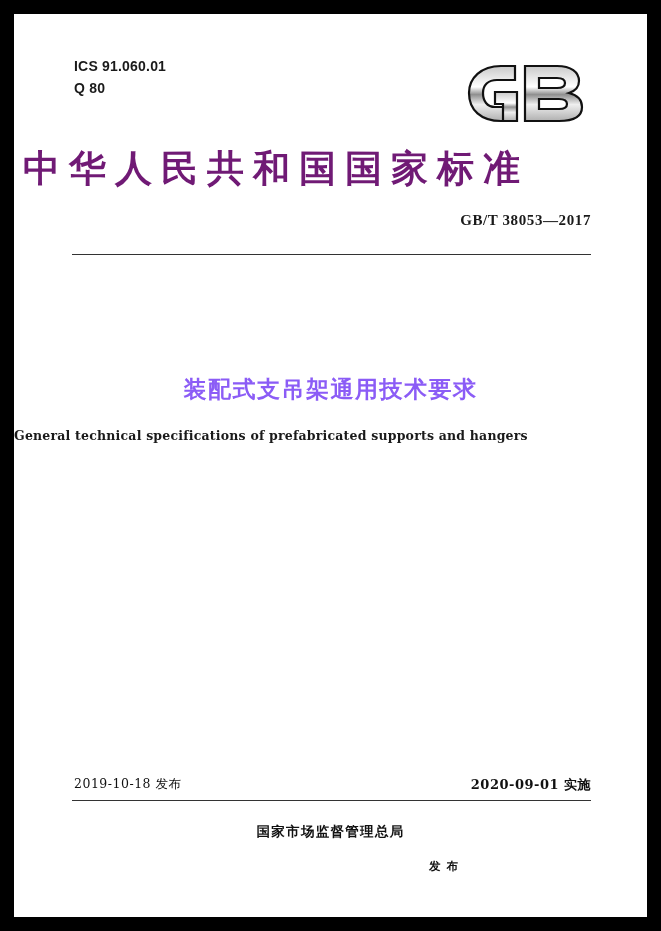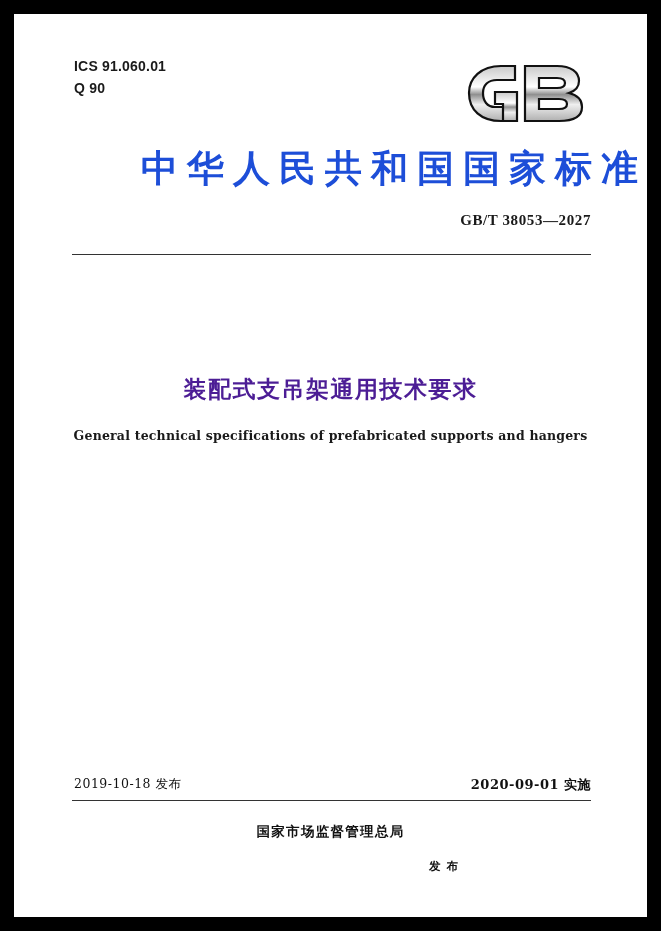--- a/index.html
+++ b/index.html
@@ -38,26 +38,26 @@
     right: 56px;
     top: 44px;
     width: 130px;
     height: 70px;
   }
   .title-cn {
     position: absolute;
     left: 0;
     right: 0;
     top: 130px;
-    text-align: right;
+    text-align: left;
     font-family: "DejaVu Serif", serif;
     font-size: 37px;
     font-weight: bold;
     letter-spacing: 9px;
-    color: #1d4ed8;
+    color: #701a75;
     text-indent: 9px;
   }
   .std-number {
     position: absolute;
     right: 56px;
     top: 198px;
     font-family: "Liberation Serif", serif;
     font-size: 15px;
     font-weight: bold;
     color: #1a1a1a;
@@ -73,28 +73,27 @@
   .subject-cn {
     position: absolute;
     left: 0;
     right: 0;
     top: 360px;
     text-align: center;
     font-family: "DejaVu Serif", serif;
     font-size: 23px;
     font-weight: bold;
     letter-spacing: 1.5px;
-    color: #4c1d95;
+    color: #8b5cf6;
   }
   .subject-en {
     position: absolute;
     left: 0;
     right: 0;
     top: 414px;
-    text-align: center;
     font-family: "DejaVu Serif", serif;
     font-size: 12.5px;
     font-weight: bold;
     letter-spacing: 0.2px;
     color: #1a1a1a;
   }
   .footer-line {
     position: absolute;
     left: 58px;
     right: 56px;
@@ -149,21 +148,21 @@
     margin-top: 19px;
   }
 </style>
 </head>
 <body>
 
 <div class="page">
 
   <div class="ics-block">
     <div>ICS 91.060.01</div>
-    <div>Q 90</div>
+    <div>Q 80</div>
   </div>
 
   <div class="gb-logo">
     <svg viewBox="0 0 130 70" width="130" height="70" xmlns="http://www.w3.org/2000/svg">
       <defs>
         <linearGradient id="gbgrad" x1="0" y1="0" x2="0" y2="1">
           <stop offset="0%" stop-color="#c9c9c9"></stop>
           <stop offset="38%" stop-color="#ffffff"></stop>
           <stop offset="52%" stop-color="#8f8f8f"></stop>
           <stop offset="70%" stop-color="#efefef"></stop>
@@ -173,21 +172,21 @@
       <g stroke="#111111" stroke-width="2.2" fill="url(#gbgrad)">
         <path d="M40 8 C20 8 8 20 8 35 C8 52 20 63 40 63 L44 63 L44 49 L34 49 C26 49 22 43 22 35 C22 27 27 22 36 22 L54 22 L54 8 Z"></path>
         <path d="M34 34 L56 34 L56 63 L42 63 L42 46 L34 46 Z"></path>
         <path d="M64 8 L96 8 C110 8 118 14 118 23 C118 29 114 33 108 35 C116 37 121 42 121 49 C121 58 113 63 98 63 L64 63 Z M78 20 L78 30 L96 30 C101 30 104 28 104 25 C104 22 101 20 96 20 Z M78 41 L78 51 L98 51 C103 51 106 49 106 46 C106 43 103 41 98 41 Z"></path>
       </g>
     </svg>
   </div>
 
   <div class="title-cn">中华人民共和国国家标准</div>
 
-  <div class="std-number">GB/T 38053—2027</div>
+  <div class="std-number">GB/T 38053—2017</div>
 
   <div class="divider"></div>
 
   <div class="subject-cn">装配式支吊架通用技术要求</div>
   <div class="subject-en">General technical specifications of prefabricated supports and hangers</div>
 
   <div class="issue-date">2019-10-18 发布</div>
   <div class="effective-date">2020-09-01 实施</div>
 
   <div class="footer-line"></div>

